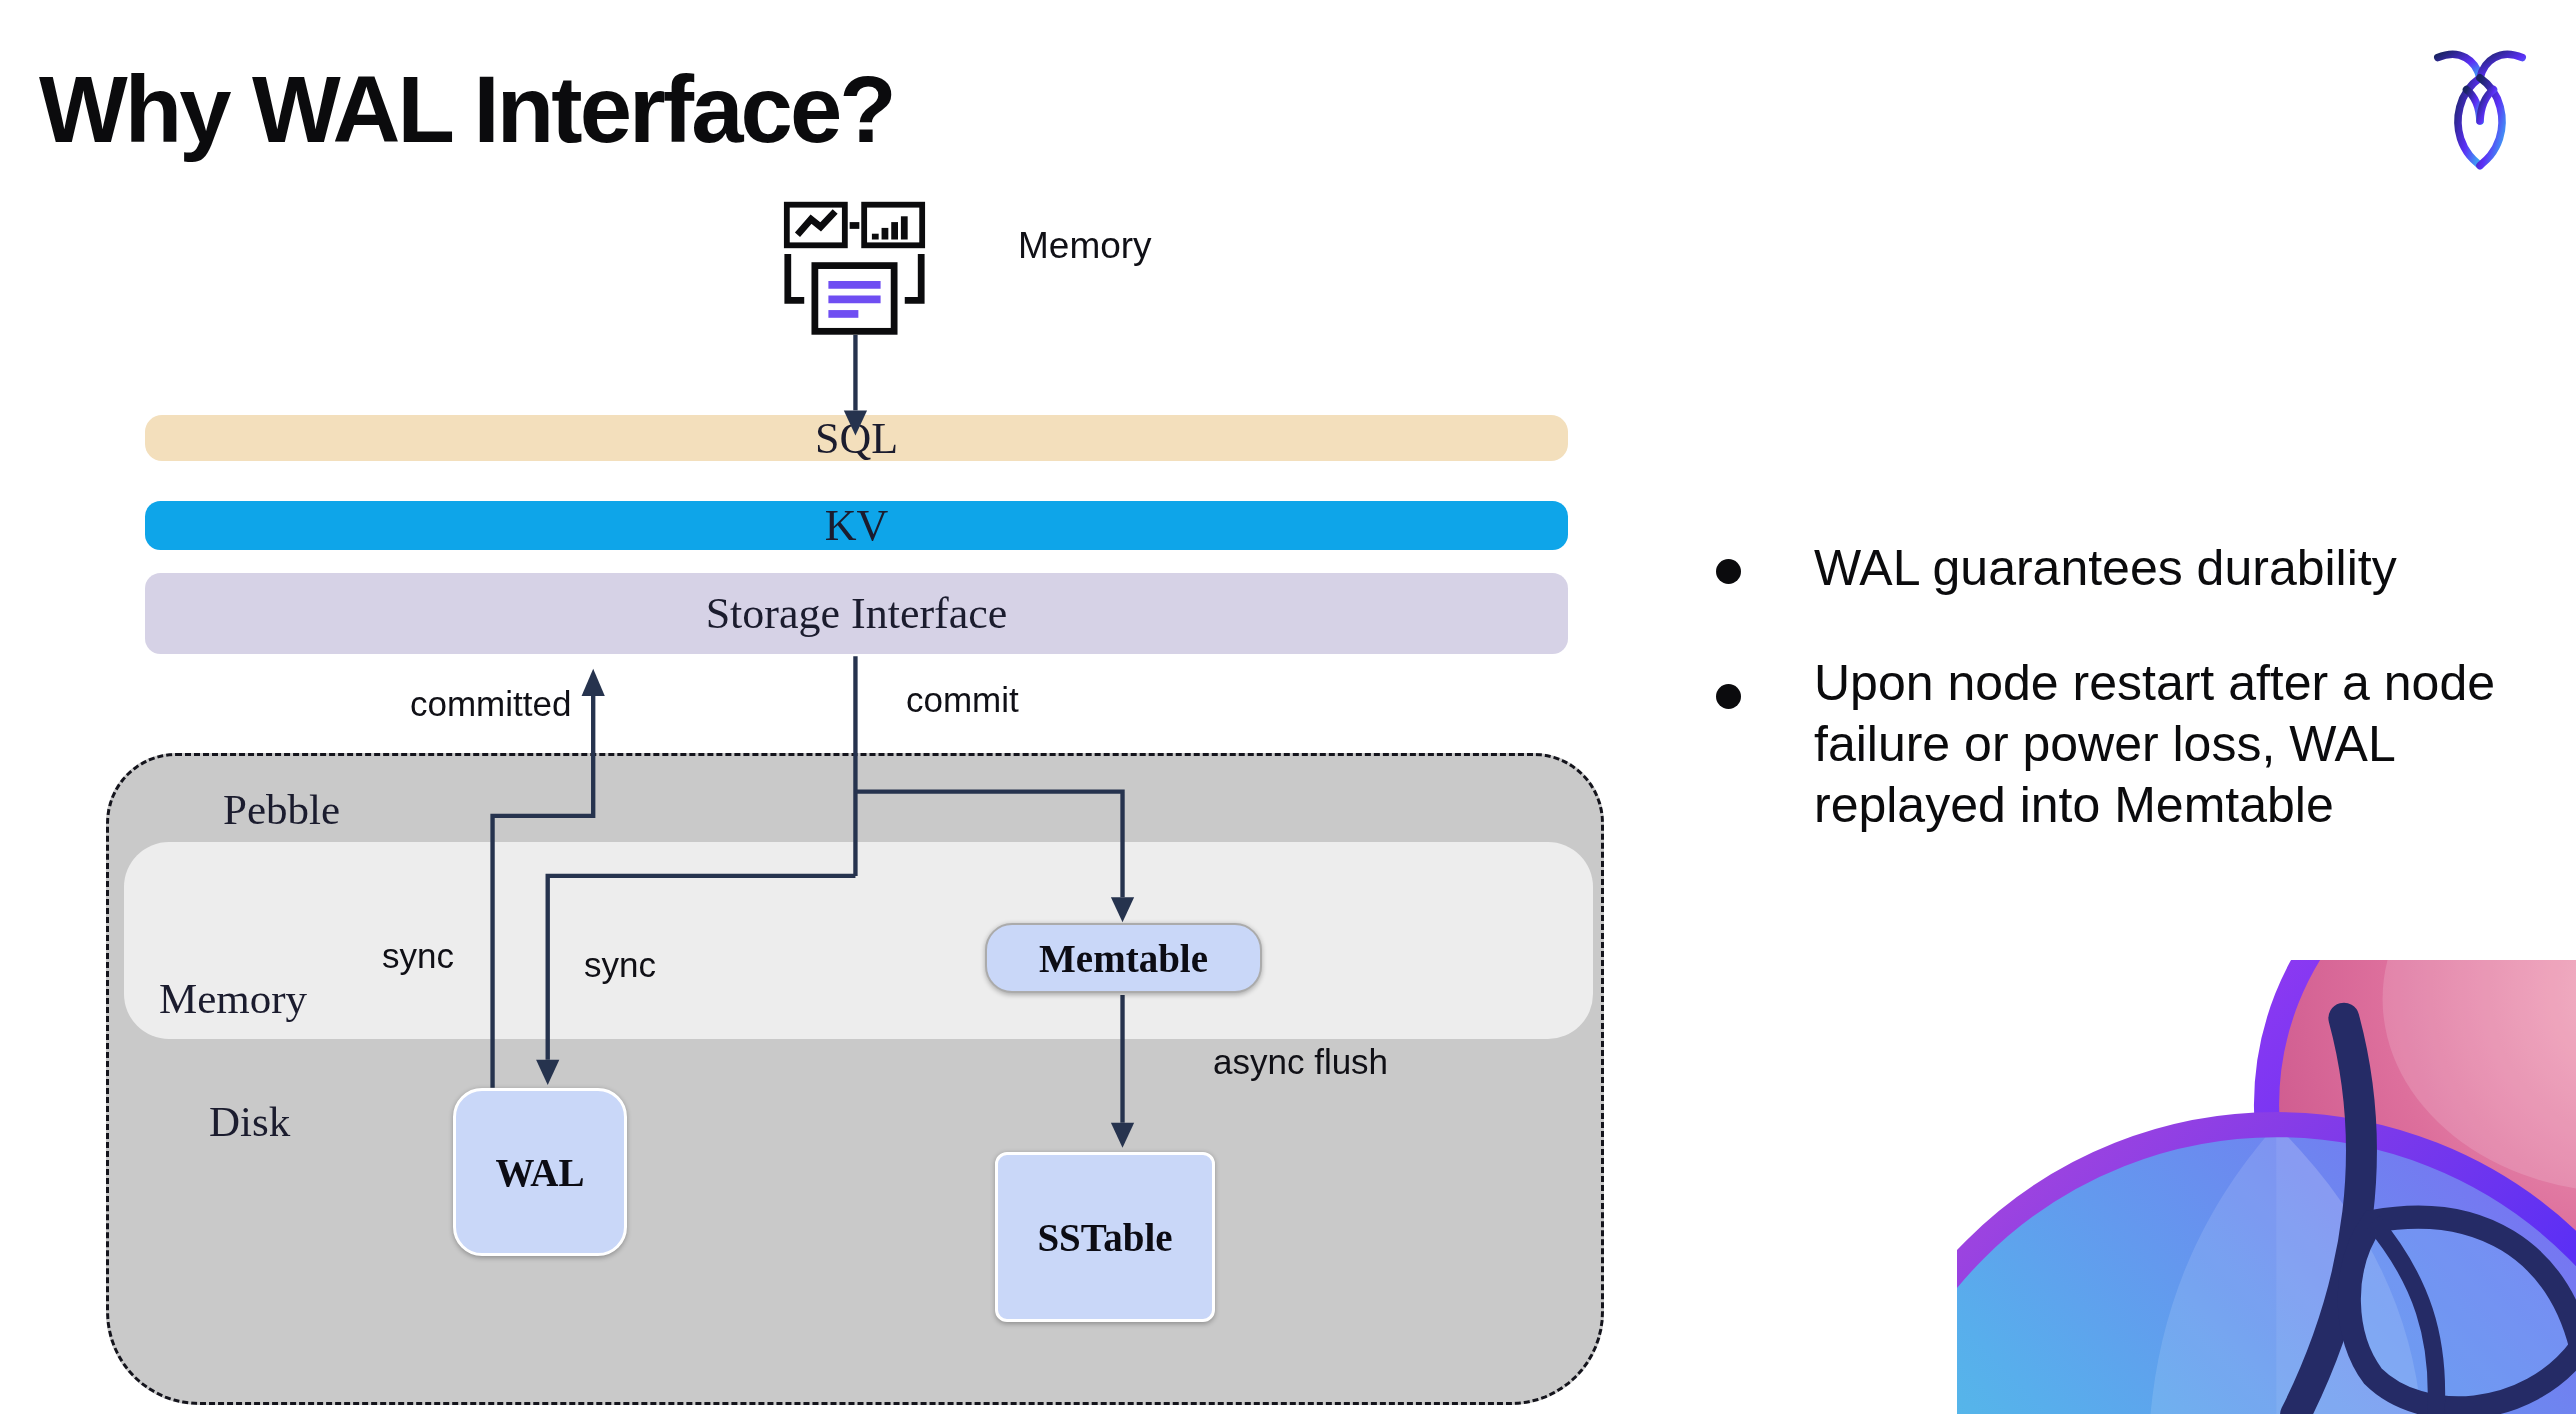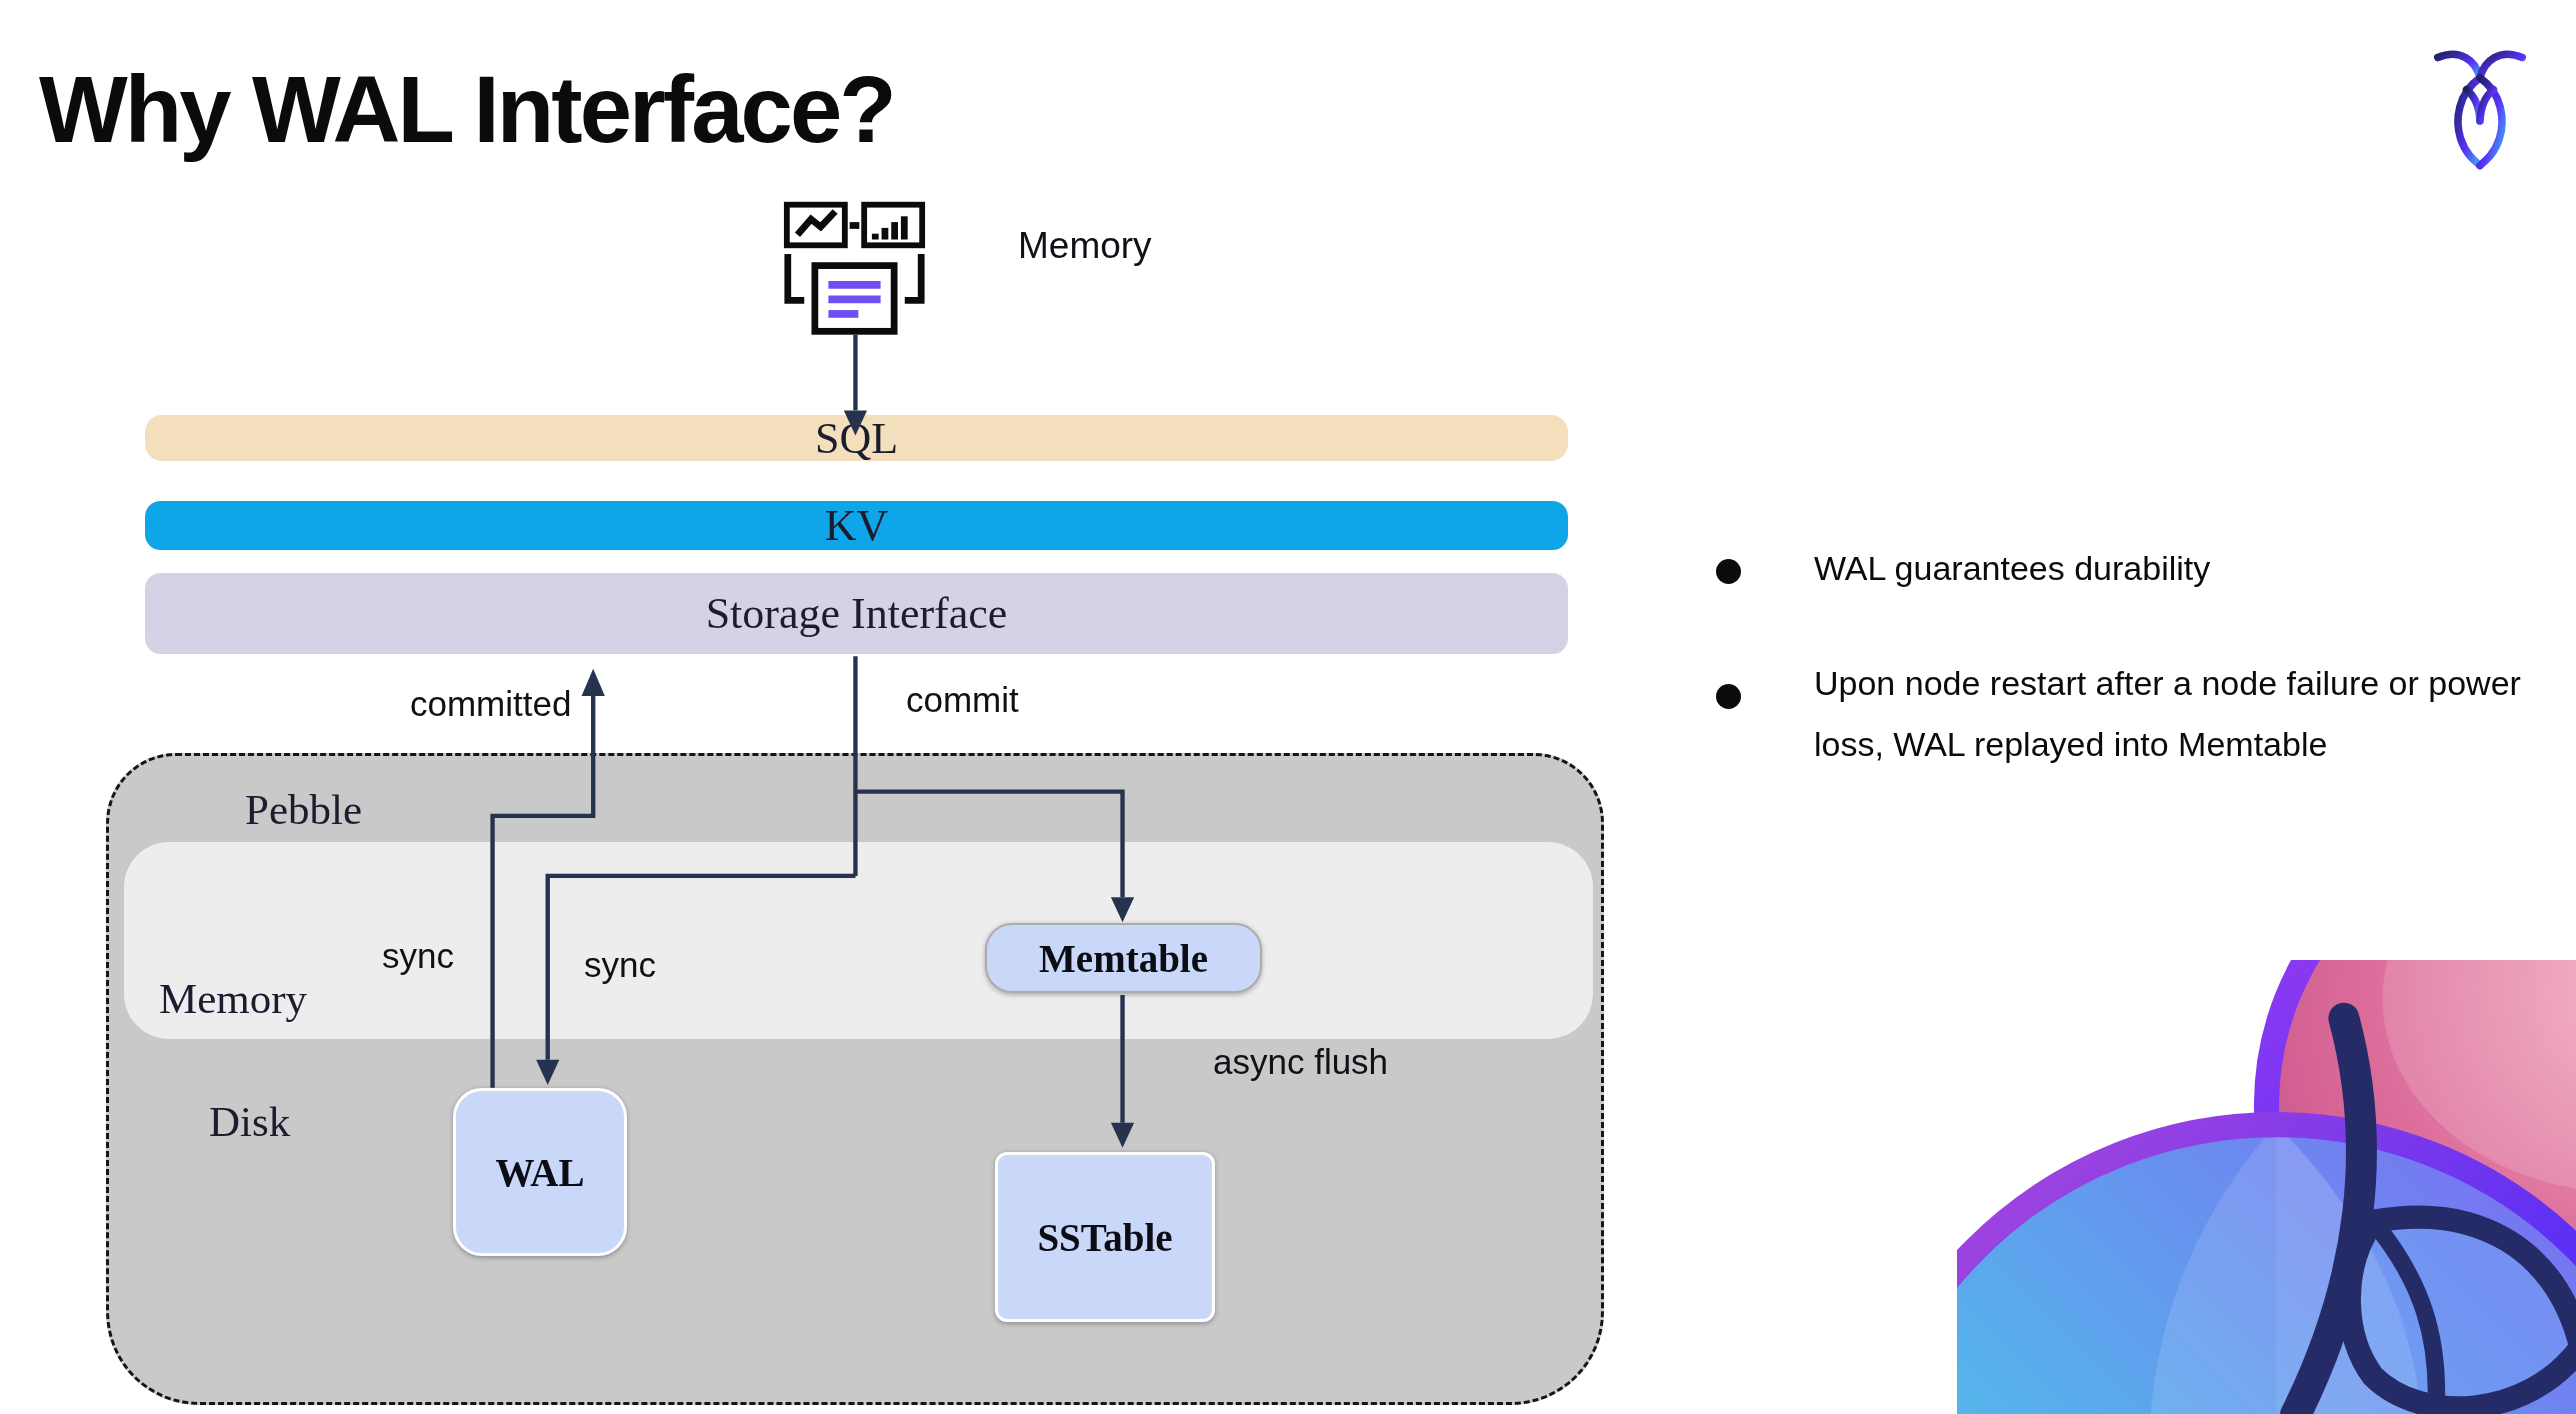--- a/index.html
+++ b/index.html
@@ -18,21 +18,21 @@
   #bar-sql{top:415px;height:46px;background:#F3DFBC;border-radius:17px;}
   #bar-kv{top:501px;height:49px;background:#0ea5e9;}
   #bar-storage{top:573px;height:81px;background:#D6D2E6;}
 
   
   #pebble{left:106px;top:753px;width:1498px;height:652px;background:#C9C9C9;
           border:3.9px dashed #14141c;border-radius:70px 70px 93px 93px;box-sizing:border-box;}
   #memory-band{left:124px;top:842px;width:1469px;height:197px;background:#EDEDED;
                border-radius:45px;}
   .zone-label{font-family:"Liberation Serif",serif;font-size:43px;color:#1b1c2e;white-space:nowrap;}
-  #lbl-pebble{left:223px;top:785px;margin-left:22px;}
+  #lbl-pebble{left:223px;top:785px;}
   #lbl-memory{left:159px;top:974px;}
   #lbl-disk{left:209px;top:1097px;}
 
   
   .node-box{background:#C9D7F8;display:flex;align-items:center;justify-content:center;
             font-family:"Liberation Serif",serif;font-weight:700;font-size:39px;color:#0c0c14;
             box-sizing:border-box;box-shadow:0 1.9px 4.8px rgba(0,0,0,0.28);}
   #box-wal{left:453px;top:1088px;width:174px;height:168px;border:3.9px solid #ffffff;border-radius:29px;}
   #box-memtable{left:985px;top:923px;width:277px;height:70px;border:2.9px solid #ababab;border-radius:27px;}
   #box-sstable{left:995px;top:1152px;width:220px;height:170px;border:3.9px solid #ffffff;border-radius:12px;text-align:center;}
@@ -46,21 +46,21 @@
   #lbl-async{left:1213px;top:1042px;}
 
   
   #client-icon{left:782px;top:196px;width:145px;height:145px;}
   #lbl-client{left:1018px;top:225px;font-size:37px;color:#101016;}
 
   
   .bullet-dot{width:25px;height:25px;border-radius:50%;background:#0b0b0d;}
   #dot-1{left:1716px;top:559px;}
   #dot-2{left:1716px;top:684px;}
-  .bullet-text{left:1814px;width:721px;font-size:34px;line-height:61px;color:#0b0b0d;}
+  .bullet-text{left:1814px;width:721px;font-size:50px;line-height:61px;color:#0b0b0d;}
   #bullet-1{top:538px;}
   #bullet-2{top:635px;margin-top:18px;}
 
   #edge-layer{left:0;top:0;width:2576px;height:1415px;pointer-events:none;}
   #logo{left:2424px;top:39px;width:112px;height:135px;}
   #corner-art{right:0;bottom:0;width:619px;height:455px;overflow:hidden;}
 </style>
 </head>
 <body>
 

